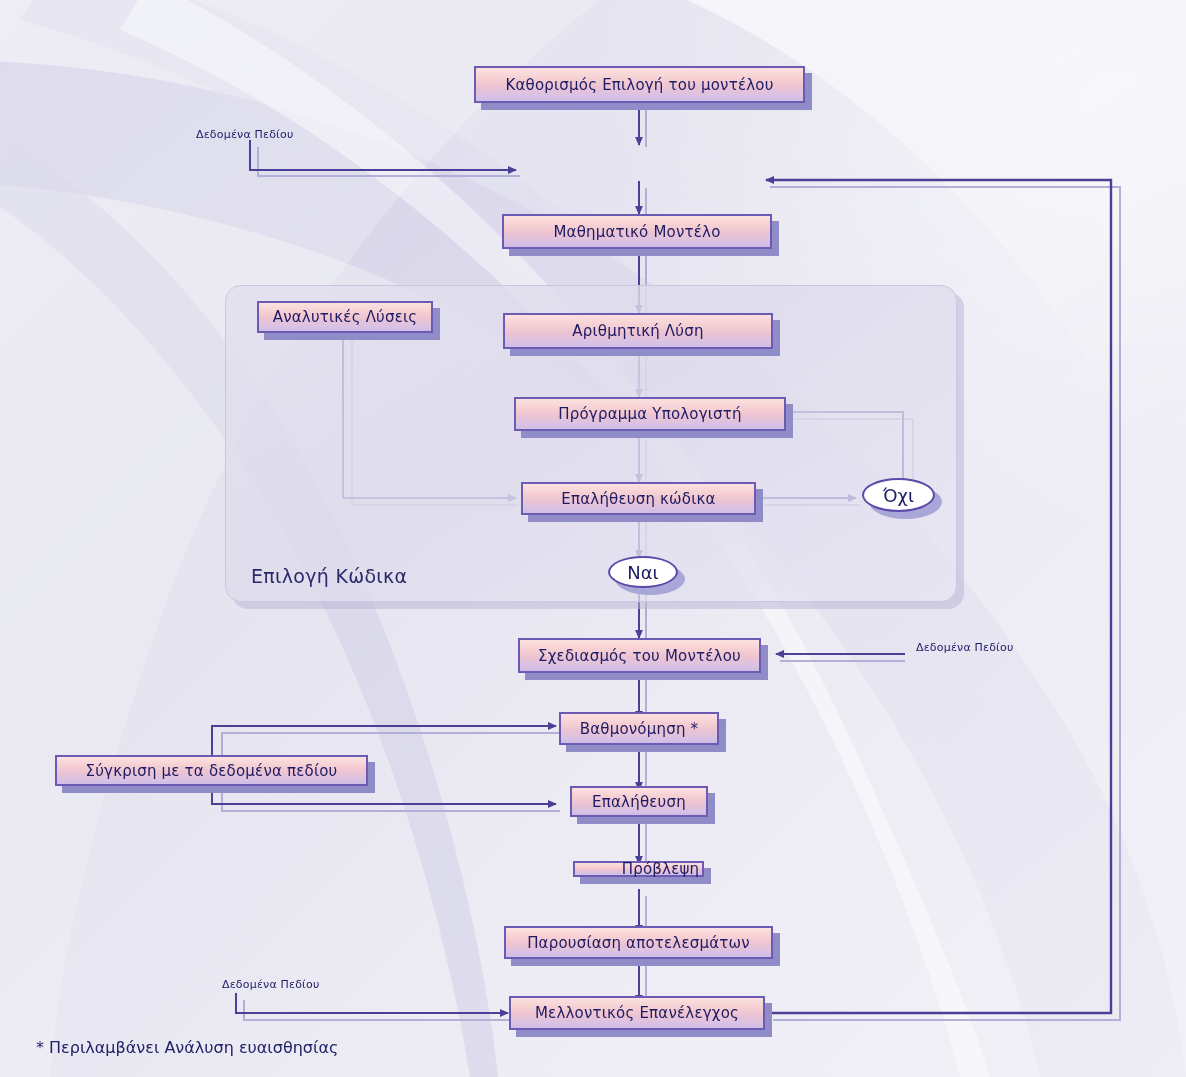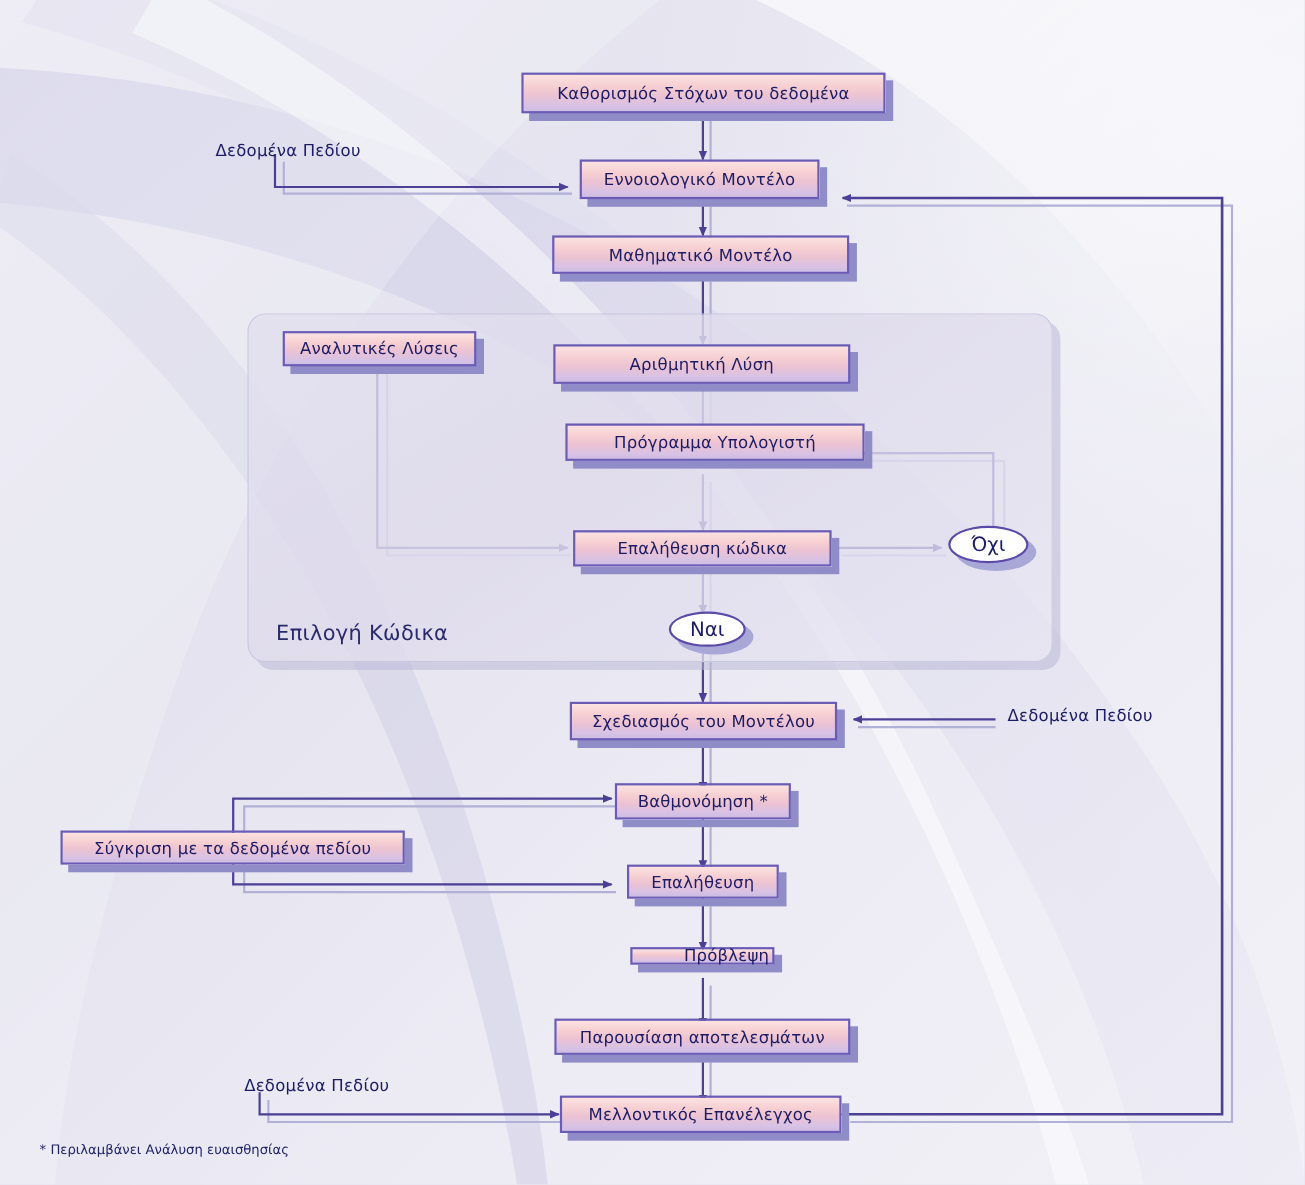--- a/index.html
+++ b/index.html
@@ -76,30 +76,30 @@
   .pill-shadow{
     position:absolute;
     border-radius:50%;
     background:#a9a6d8;
     z-index:4;
   }
   
   .txt{
     position:absolute;
     color:#1c1c64;
-    font-size:15px;
+    font-size:11px;
     letter-spacing:.2px;
     white-space:nowrap;
     z-index:7;
     text-align:right;
   }
   .footnote{
     position:absolute;
     color:#22226a;
-    font-size:12px;
+    font-size:16px;
     white-space:nowrap;
     z-index:7;
   }
 </style>
 </head>
 <body>
 
 <div id="stage">
 
   <svg id="bg-art" viewBox="0 0 1186 1077" preserveAspectRatio="none" aria-hidden="true">
@@ -198,31 +198,30 @@
     <path class="sh" d="M 244,1000 L 244,1020 L 512,1020"></path>
     <path class="ln" d="M 236,993 L 236,1013 L 508,1013" marker-end="url(#arw)"></path>
 
     <path class="sh" d="M 773,1020 L 1120,1020 L 1120,187 L 770,187"></path>
     <path class="lnth" d="M 765,1013 L 1111,1013 L 1111,180 L 766,180" marker-end="url(#arw)"></path>
   </svg>
 
   <div class="group-box" style="left:225px;top:285px;width:730px;height:315px;"></div>
   <div class="group-label" style="left:251px;top:565px;">Επιλογή Κώδικα</div>
 
-  <div class="node" style="left:474px;top:66px;width:331px;height:37px;">Καθορισμός Στόχων του δεδομένα</div>
-
-  <div class="node" style="left:527px;top:145px;width:218px;height:36px;">Εννοιολογικό Μοντέλο</div>
+  <div class="node" style="left:474px;top:66px;width:331px;height:37px;">Καθορισμός Επιλογή του μοντέλου</div>
+
 
   <div class="node" style="left:502px;top:214px;width:270px;height:35px;">Μαθηματικό Μοντέλο</div>
 
   <div class="node" style="left:257px;top:301px;width:176px;height:32px;">Αναλυτικές Λύσεις</div>
 
   <div class="node" style="left:503px;top:313px;width:270px;height:36px;">Αριθμητική Λύση</div>
 
-  <div class="node" style="left:514px;top:385px;width:272px;height:34px;">Πρόγραμμα Υπολογιστή</div>
+  <div class="node" style="left:514px;top:397px;width:272px;height:34px;">Πρόγραμμα Υπολογιστή</div>
 
   <div class="node" style="left:521px;top:482px;width:235px;height:33px;">Επαλήθευση κώδικα</div>
 
   <div class="node" style="left:518px;top:638px;width:243px;height:35px;">Σχεδιασμός του Μοντέλου</div>
 
   <div class="node" style="left:559px;top:712px;width:160px;height:33px;">Βαθμονόμηση *</div>
 
   <div class="node" style="left:55px;top:755px;width:313px;height:31px;">Σύγκριση με τα δεδομένα πεδίου</div>
 
   <div class="node" style="left:570px;top:786px;width:138px;height:31px;">Επαλήθευση</div>

